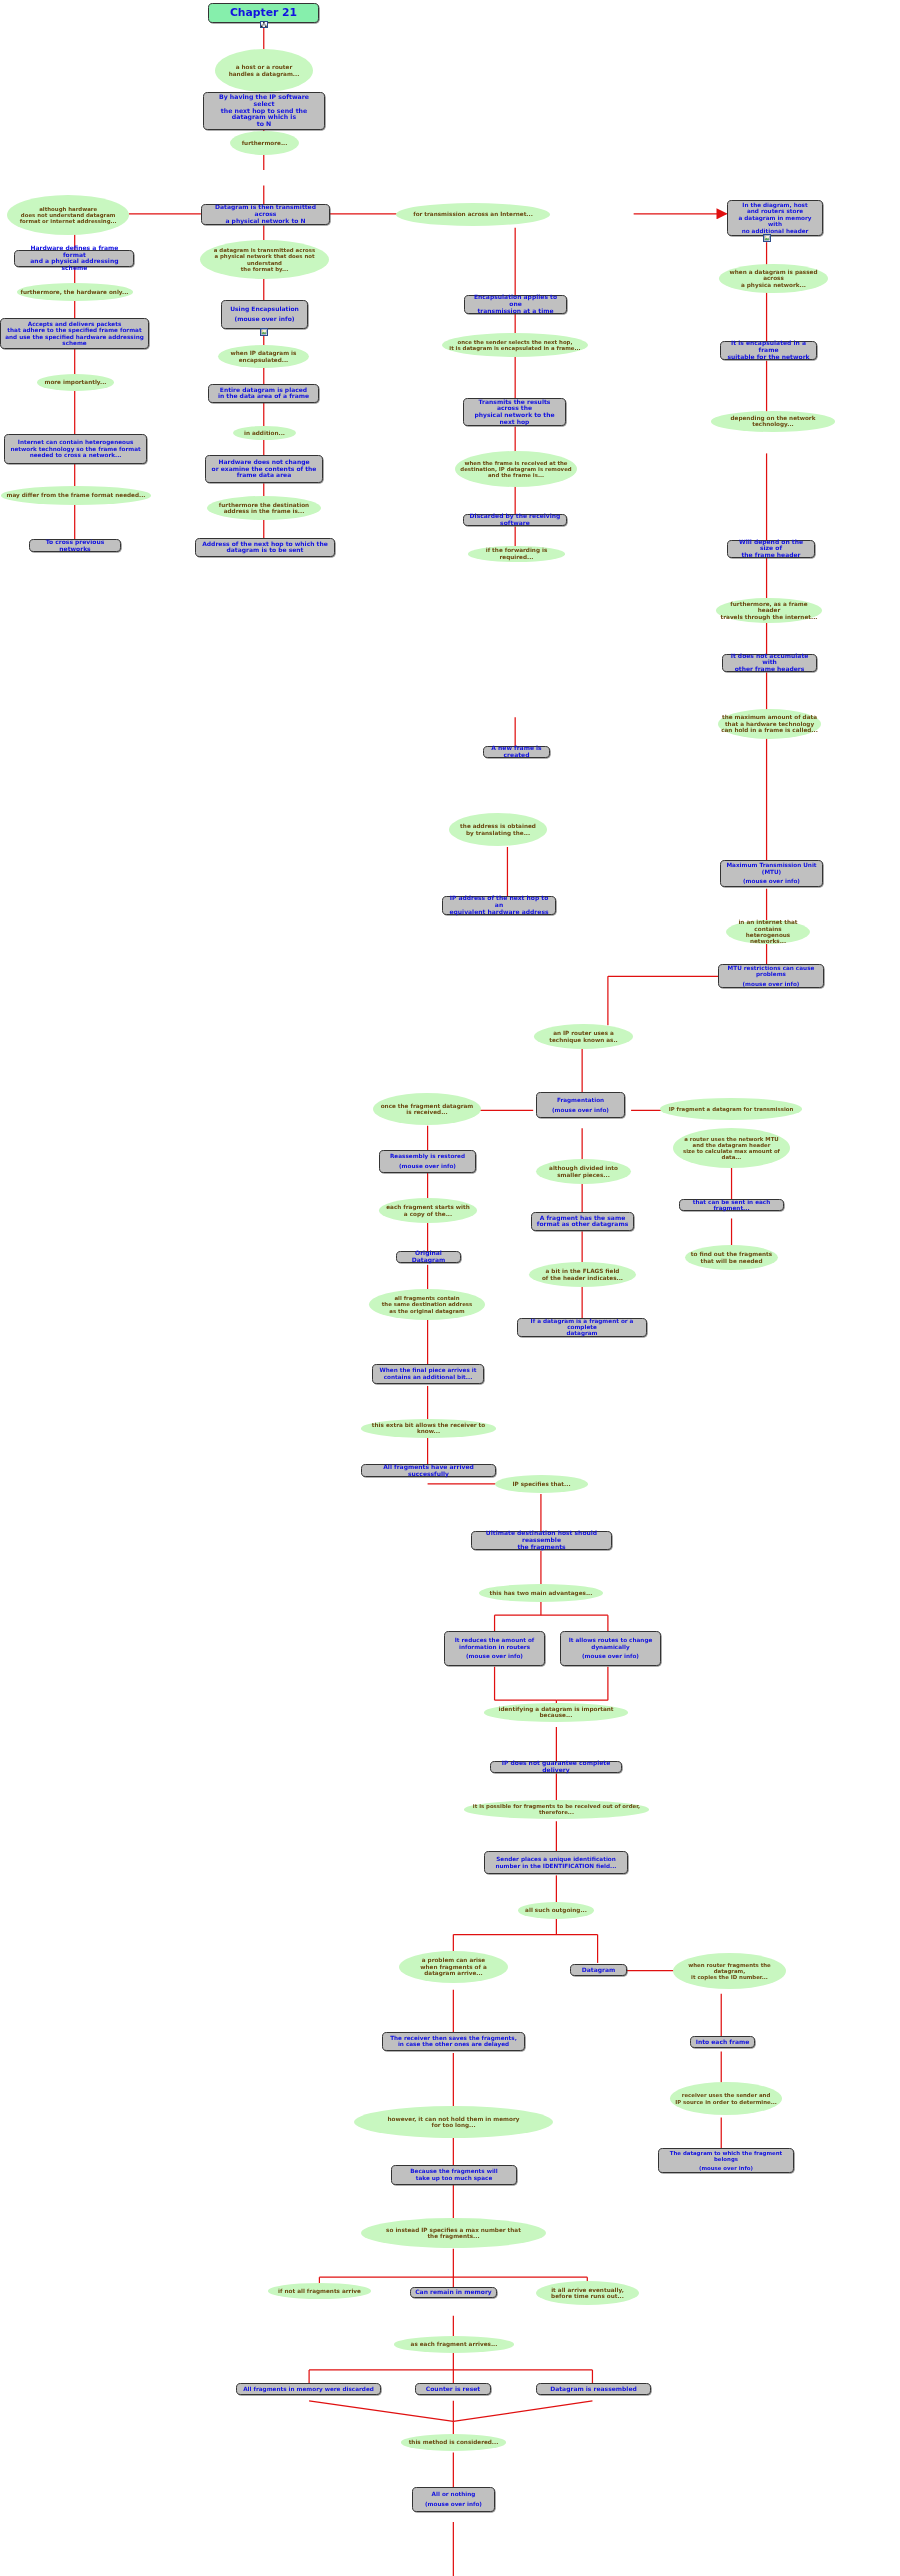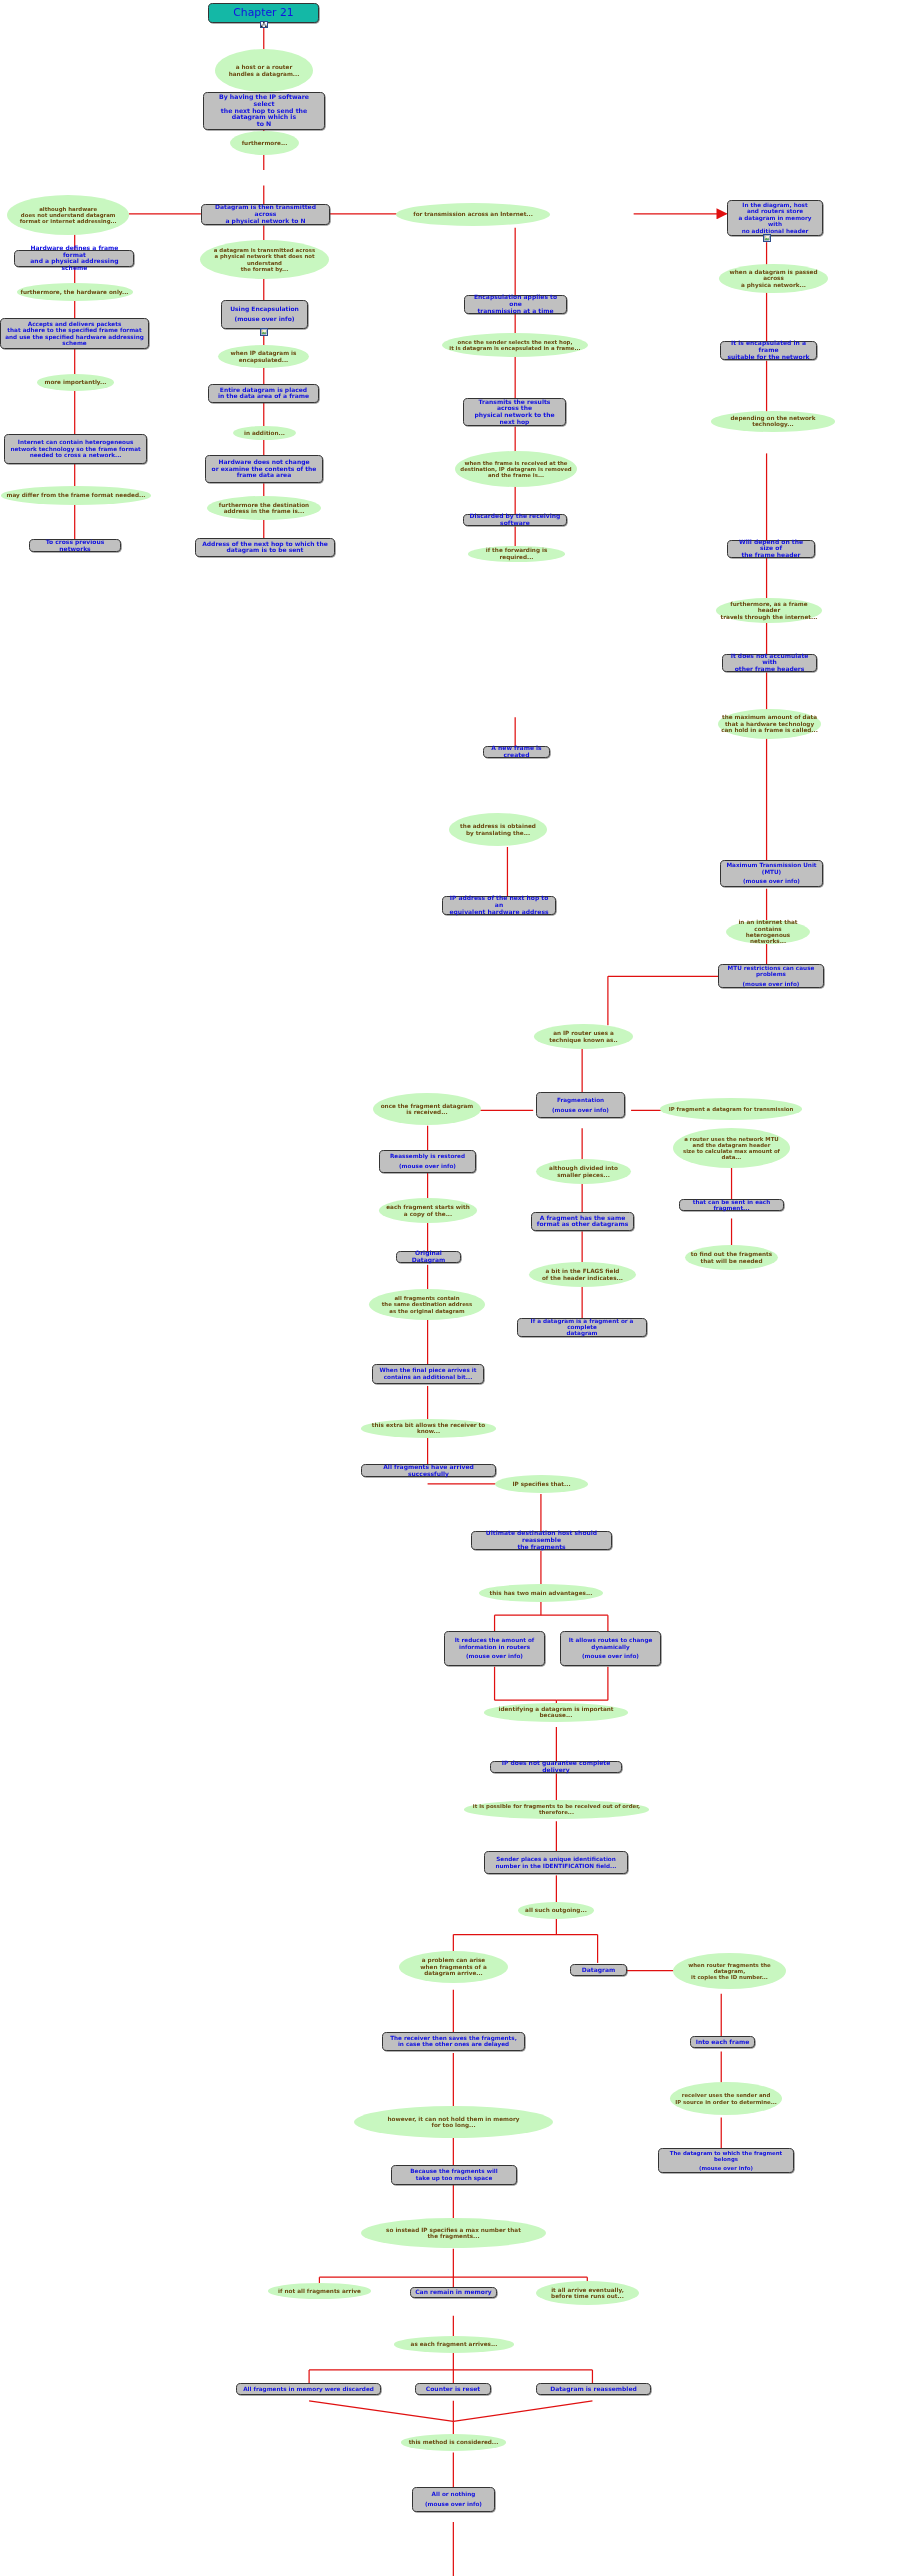--- a/index.html
+++ b/index.html
@@ -12,22 +12,22 @@
 
   
   .node{position:absolute;box-sizing:border-box;display:flex;align-items:center;
         justify-content:center;text-align:center;line-height:1.12;}
 
   
   .concept{background:#c0c0c0;border:0.8px solid #333;border-radius:4.6px;
            color:#1212e0;font-weight:bold;box-shadow:0.8px 0.8px 0 rgba(60,60,60,.55);
            padding:2.1px 3.6px;}
   
-  .titlebox{background:#14b8a6;border:0.8px solid #333;border-radius:4.6px;
-            color:#1212e0;font-weight:normal;box-shadow:0.8px 0.8px 0 rgba(60,60,60,.55);}
+  .titlebox{background:#86efac;border:0.8px solid #333;border-radius:4.6px;
+            color:#1212e0;font-weight:bold;box-shadow:0.8px 0.8px 0 rgba(60,60,60,.55);}
   
   .link-el{background:#c8f7c0;border-radius:50%;color:#6b4a12;font-weight:bold;
            padding:1px 3.1px;}
 
   .twoline{white-space:pre-line;}
   .mouseover{display:block;margin-top:3.6px;font-weight:bold;}
 
   
   .badge{position:absolute;width:7.7px;height:7.7px;border:0.5px solid #2a4a8a;
          background:#eef3fb;box-sizing:border-box;display:flex;align-items:center;

